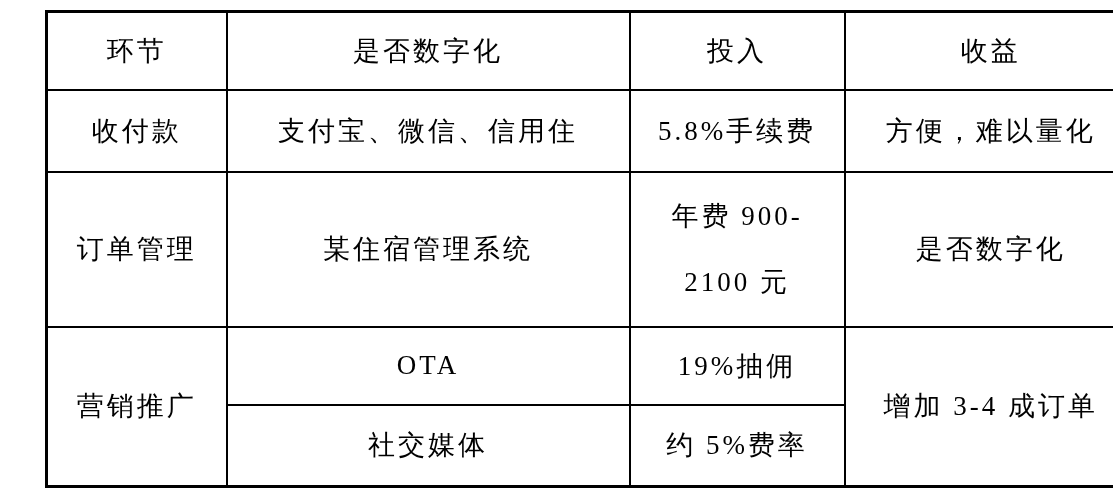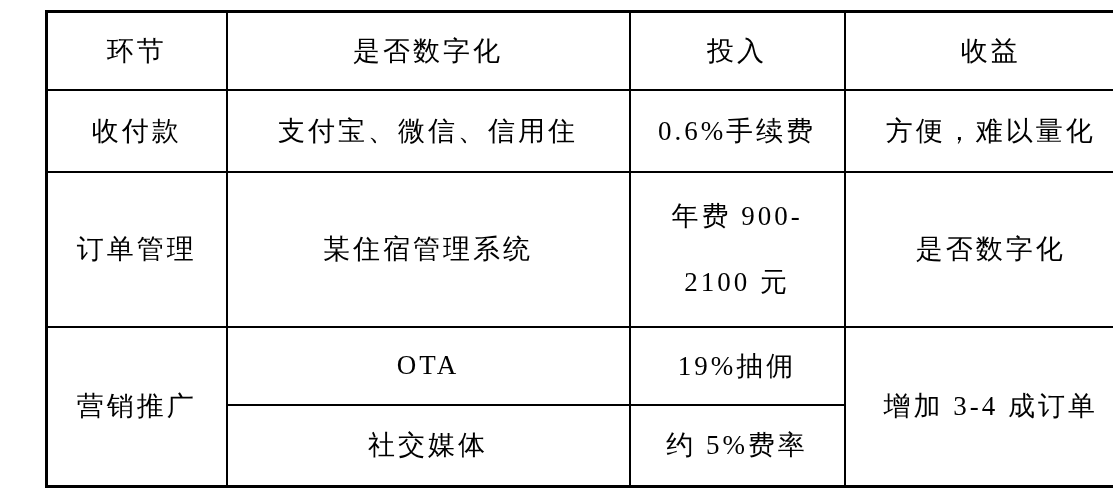--- a/index.html
+++ b/index.html
@@ -62,21 +62,21 @@
       <tr class="row-header">
         <td>环节</td>
         <td>是否数字化</td>
         <td>投入</td>
         <td>收益</td>
       </tr>
 
       <tr class="row-payment">
         <td>收付款</td>
         <td>支付宝、微信、信用住</td>
-        <td>0.6%手续费</td>
+        <td>5.8%手续费</td>
         <td>方便，难以量化</td>
       </tr>
 
       <tr class="row-order">
         <td>订单管理</td>
         <td>某住宿管理系统</td>
         <td class="multiline">年费 900-
 2100 元</td>
         <td>是否数字化</td>
       </tr>

